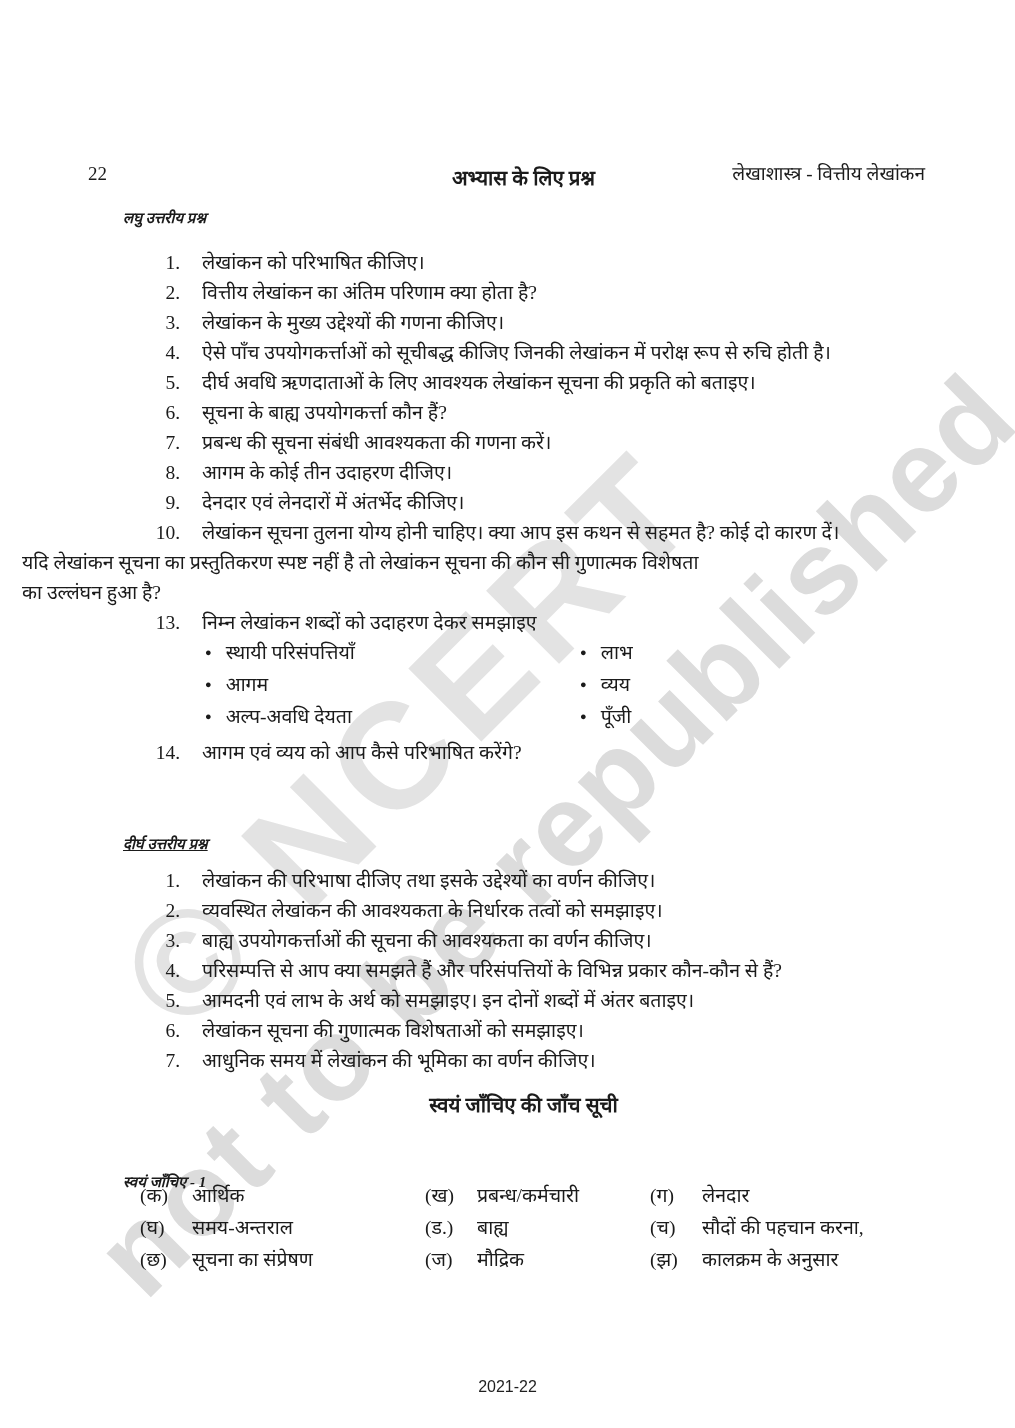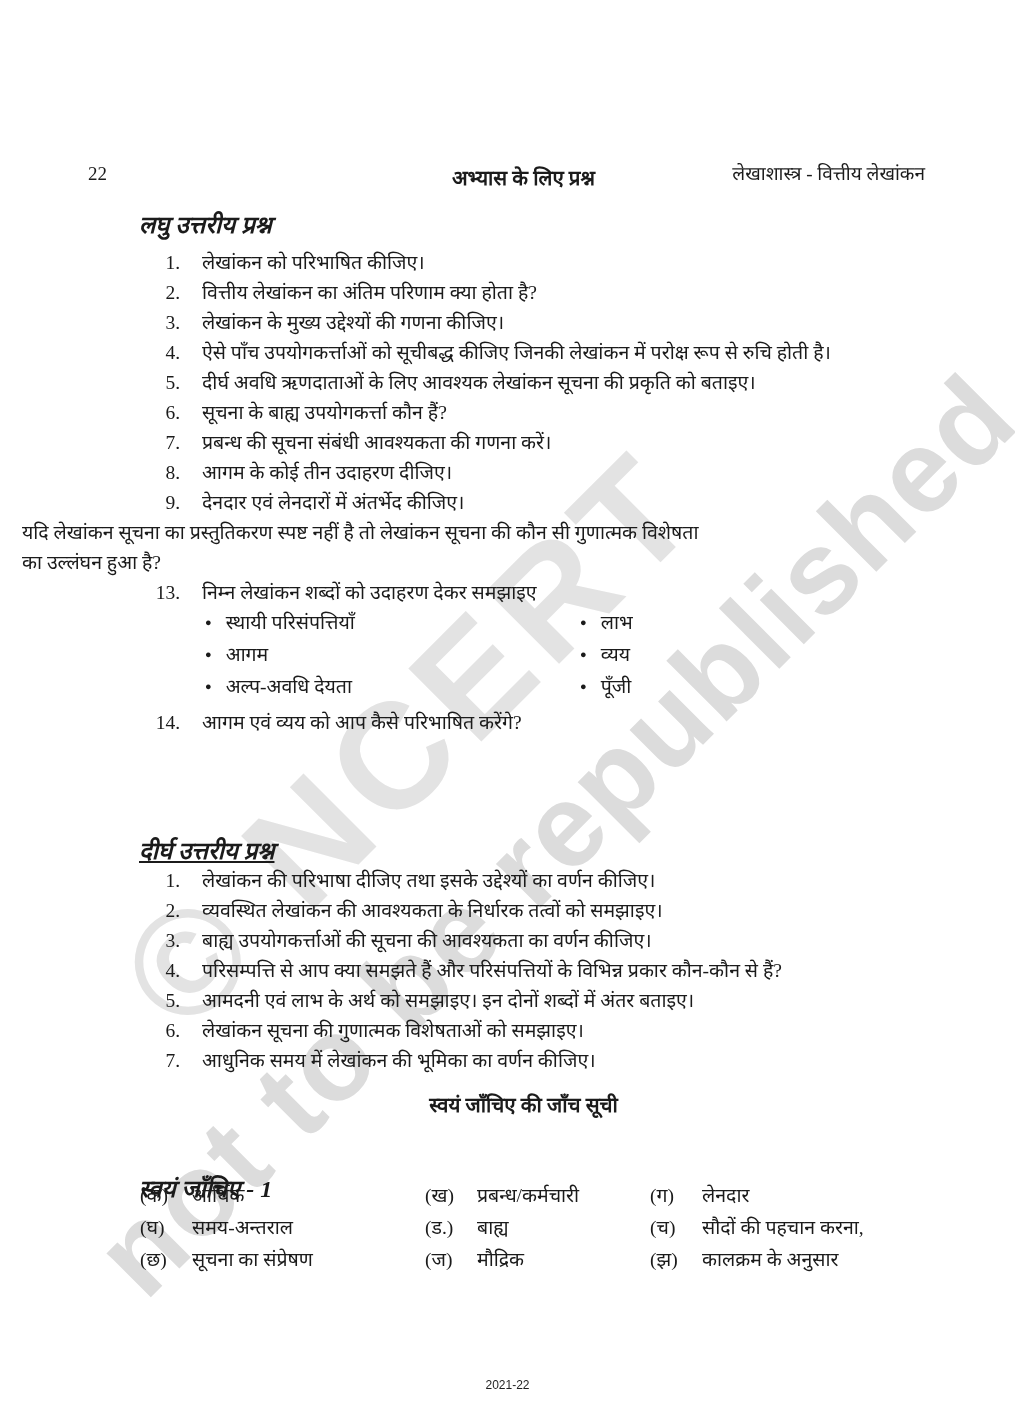--- a/index.html
+++ b/index.html
@@ -44,22 +44,22 @@
     font-size:19px;
     margin-top:48px;
   }
   .center-title {
     position:absolute; left:16px; width:100%;
     text-align:center; font-weight:bold; font-size:20.5px;
   }
   .t-exercise { top:163px; }
   .t-checklist { top:1090px; }
   .sec-head {
-    position:absolute; left:139px;
-    font-weight:bold; font-style:italic; font-size:24px;
+    position:absolute; left:123px;
+    font-weight:bold; font-style:italic; font-size:15px;
   }
   .sh-short { top:207px; }
   .sh-long  { top:833px;text-decoration:underline; }
   .sh-selfcheck { top:1133px;margin-top:38px; }
 
   .qlist { position:absolute; left:0; right:60px; }
   .ql-short { top:248px; }
   .ql-long  { top:866px; }
   .q { display:flex; line-height:30px; font-size:19.5px; }
   .qnum { flex:0 0 180px; text-align:right; }
@@ -83,21 +83,21 @@
     line-height:32px;
     font-size:19.5px;
   }
   .acell { display:flex; }
   .alabel { flex:0 0 52px; }
 
   .footer {
     position:absolute; top:1378px; left:0; width:100%;
     text-align:center;
     font-family:"Liberation Sans","DejaVu Sans",sans-serif;
-    font-size:12px; color:#1f1f1f;
+    font-size:16px; color:#1f1f1f;
   }
 </style>
 </head>
 <body>
 
 <div class="page">
 
   <div class="wm wm-ncert">© NCERT</div>
   <div class="wm wm-notto">not to be republished</div>
 
@@ -143,20 +143,24 @@
       </div>
       <div class="q">
         <span class="qnum">8.</span>
         <span class="qtext">आगम के कोई तीन उदाहरण दीजिए।</span>
       </div>
       <div class="q">
         <span class="qnum">9.</span>
         <span class="qtext">देनदार एवं लेनदारों में अंतर्भेद कीजिए।</span>
       </div>
       <div class="q">
+        <span class="qnum">10.</span>
+        <span class="qtext">लेखांकन सूचना तुलना योग्य होनी चाहिए। क्या आप इस कथन से सहमत है? कोई दो कारण दें।</span>
+      </div>
+      <div class="q">
         <span class="qtext">यदि लेखांकन सूचना का प्रस्तुतिकरण स्पष्ट नहीं है तो लेखांकन सूचना की कौन सी गुणात्मक विशेषता
 का उल्लंघन हुआ है?</span>
       </div>
       <div class="q">
         <span class="qnum">13.</span>
         <span class="qtext">निम्न लेखांकन शब्दों को उदाहरण देकर समझाइए</span>
       </div>
 
       <div class="bullets">
         <div class="bcell">

